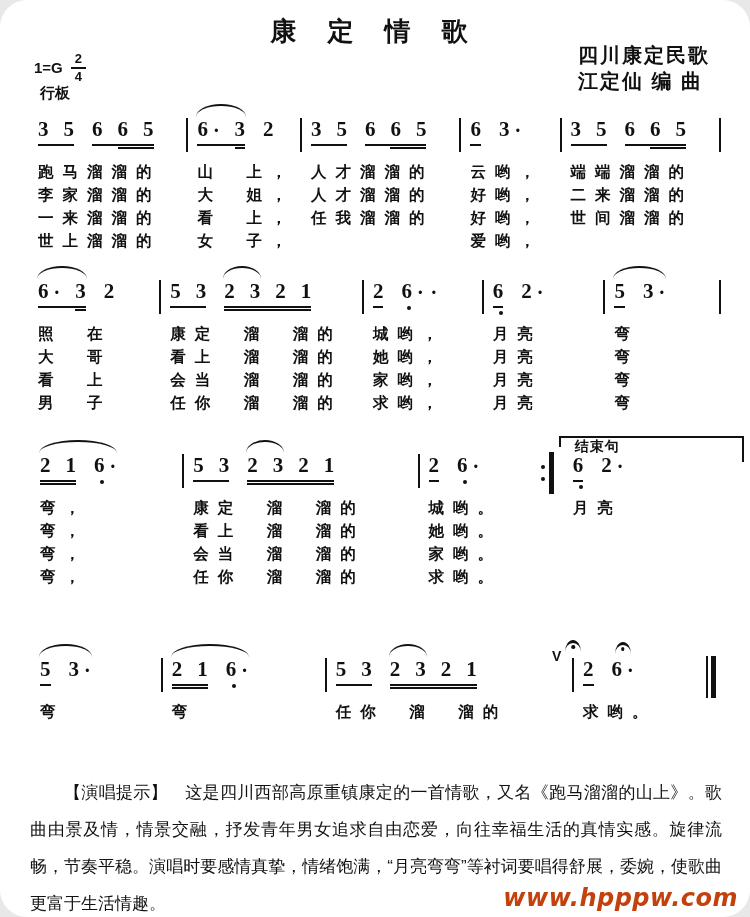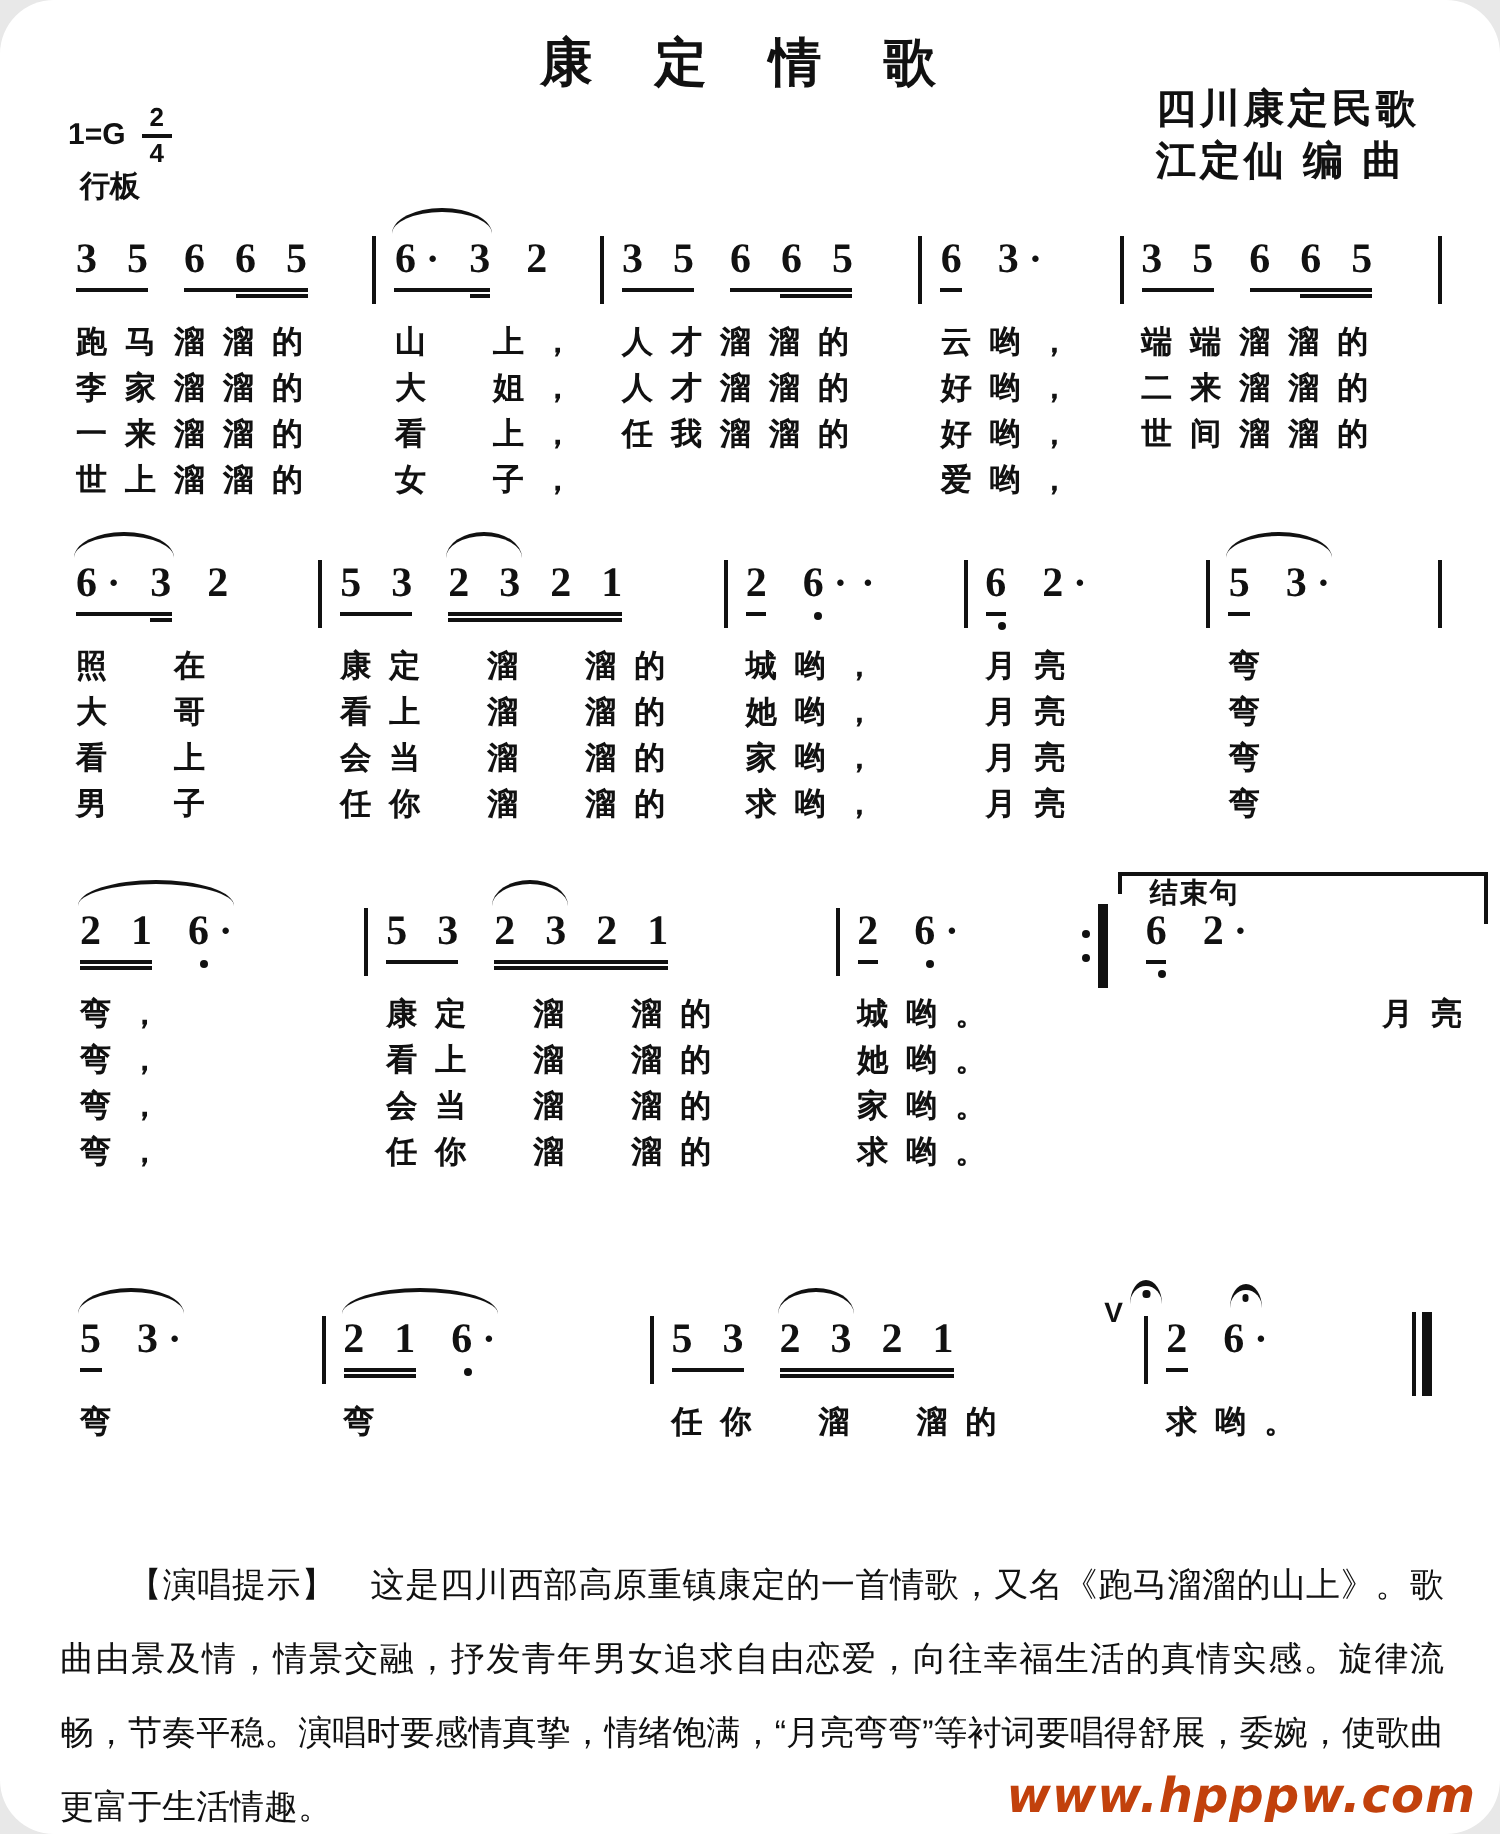--- a/index.html
+++ b/index.html
@@ -472,21 +472,21 @@
       </div>
       <div class="col repeatcol">
         <div class="repeat-inner">
           <span class="rdots">
             <span class="rdot"></span>
             <span class="rdot"></span>
           </span>
           <div class="thickline"></div>
         </div>
       </div>
-      <div class="col measure" style="flex-grow: 148; flex-basis: 0px; text-align: right;">
+      <div class="col measure" style="flex-grow: 148; flex-basis: 0px;">
         <div class="bracket"></div>
         <span class="bracket-label">结束句</span>
         <div class="notes-row">
           <span class="grp u1">
             <span class="note low-deep">
               <span class="digit">6</span>
             </span>
           </span>
           <span class="grp">
             <span class="note">

